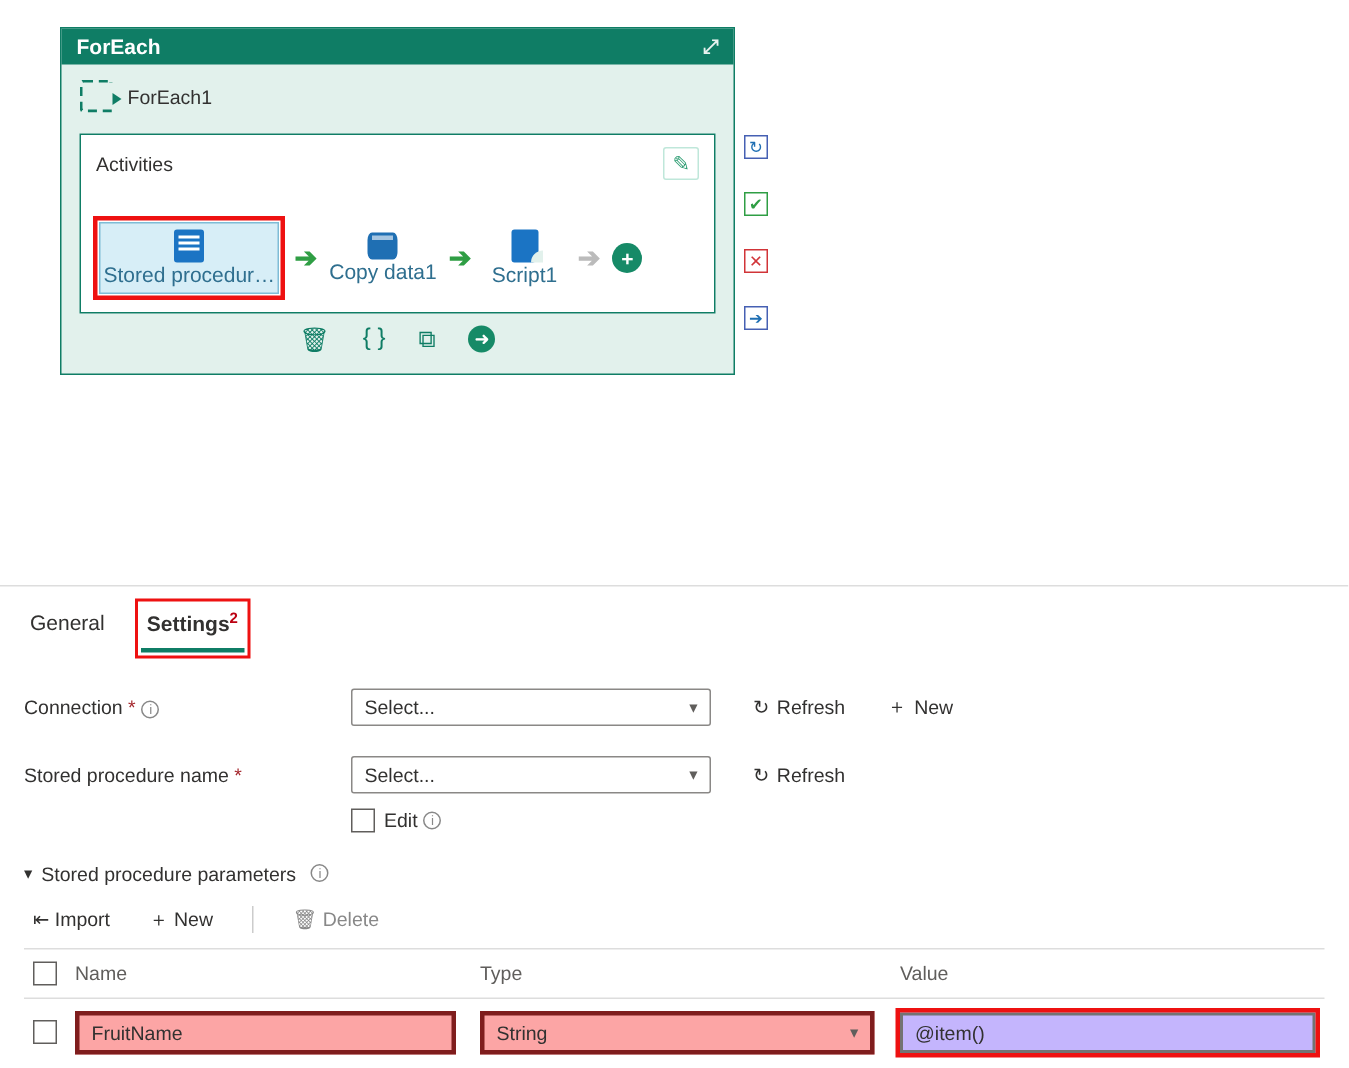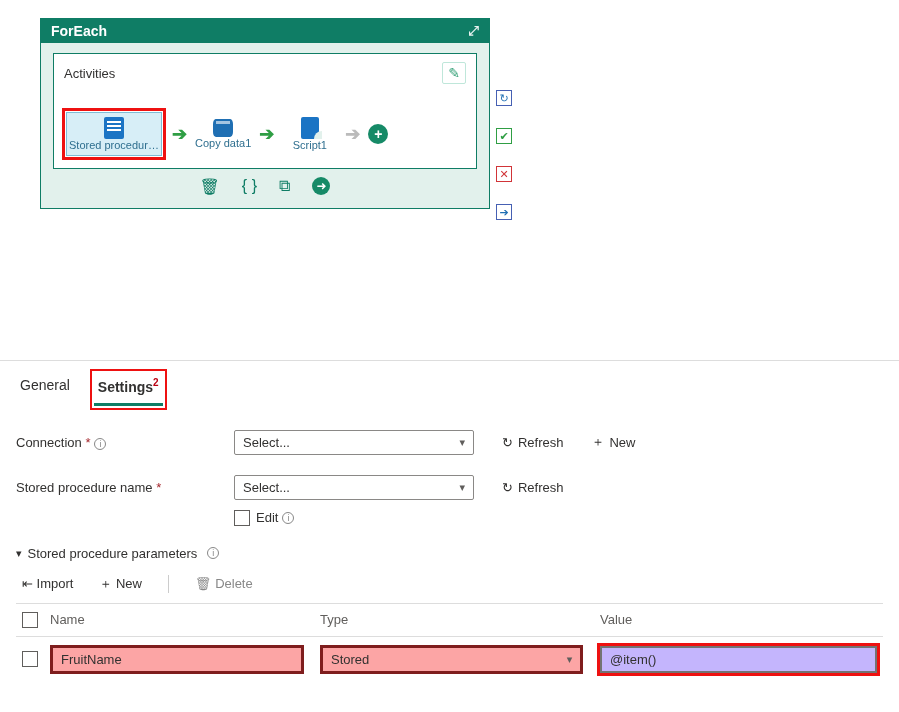--- a/index.html
+++ b/index.html
@@ -51,21 +51,21 @@
   padding: 8px 10px 10px 10px;
 }
 .activities-head {
   display: flex; justify-content: space-between; align-items: center;
   font-size: 13px; margin-bottom: 26px;
 }
 .edit-pencil { color: #2f9e74; font-size: 14px; border: 1px solid #bfe7da; padding: 2px 5px; border-radius: 2px; }
 .flow-row { display: flex; align-items: center; gap: 8px; }
 .act {
   display: flex; flex-direction: column; align-items: center;
-  font-size: 11px; color: #2f6f8f; text-align: center;
+  font-size: 14px; color: #2f6f8f; text-align: center;
   min-width: 55px;
 }
 .act.selected {
   background: #d7eef7;
   border: 1px solid #7fbcd6;
   padding: 4px 2px;
 }
 .redbox { outline: 3px solid #e11; outline-offset: -1px; padding: 2px; }
 .icon-db { width: 20px; height: 18px; background: #1f6fb3; border-radius: 3px/5px; position: relative; }
 .icon-db::before { content:""; position:absolute; left:3px; right:3px; top:2px; height:3px; background:#fff; opacity:.6; }
@@ -145,20 +145,24 @@
 </head>
 <body>
 
 <div class="card-wrap">
   <div class="foreach-card">
     <div class="foreach-title">
       <span>ForEach</span>
       <span class="expand-icon">⤢</span>
     </div>
     <div class="card-body">
+      <div class="node-title-row">
+        <span class="bracket-icon"></span>
+        <span>ForEach1</span>
+      </div>
 
       <div class="activities-box">
         <div class="activities-head">
           <span>Activities</span>
           <span class="edit-pencil">✎</span>
         </div>
 
         <div class="flow-row">
           <div class="redbox">
             <div class="act selected">
@@ -267,21 +271,21 @@
 
   <div class="grid-row">
     <div>
         <div class="chk" style="margin:0 0 0 6px;"></div>
       </div>
     <div>
         <div class="cell-input">FruitName</div>
       </div>
     <div>
         <div class="cell-input dd">
-      <span>Stored</span>
+      <span>String</span>
       <span class="chev">▾</span>
     </div>
       </div>
     <div>
         <div class="value-cell">@item()</div>
       </div>
   </div>
 
 </div>
 

